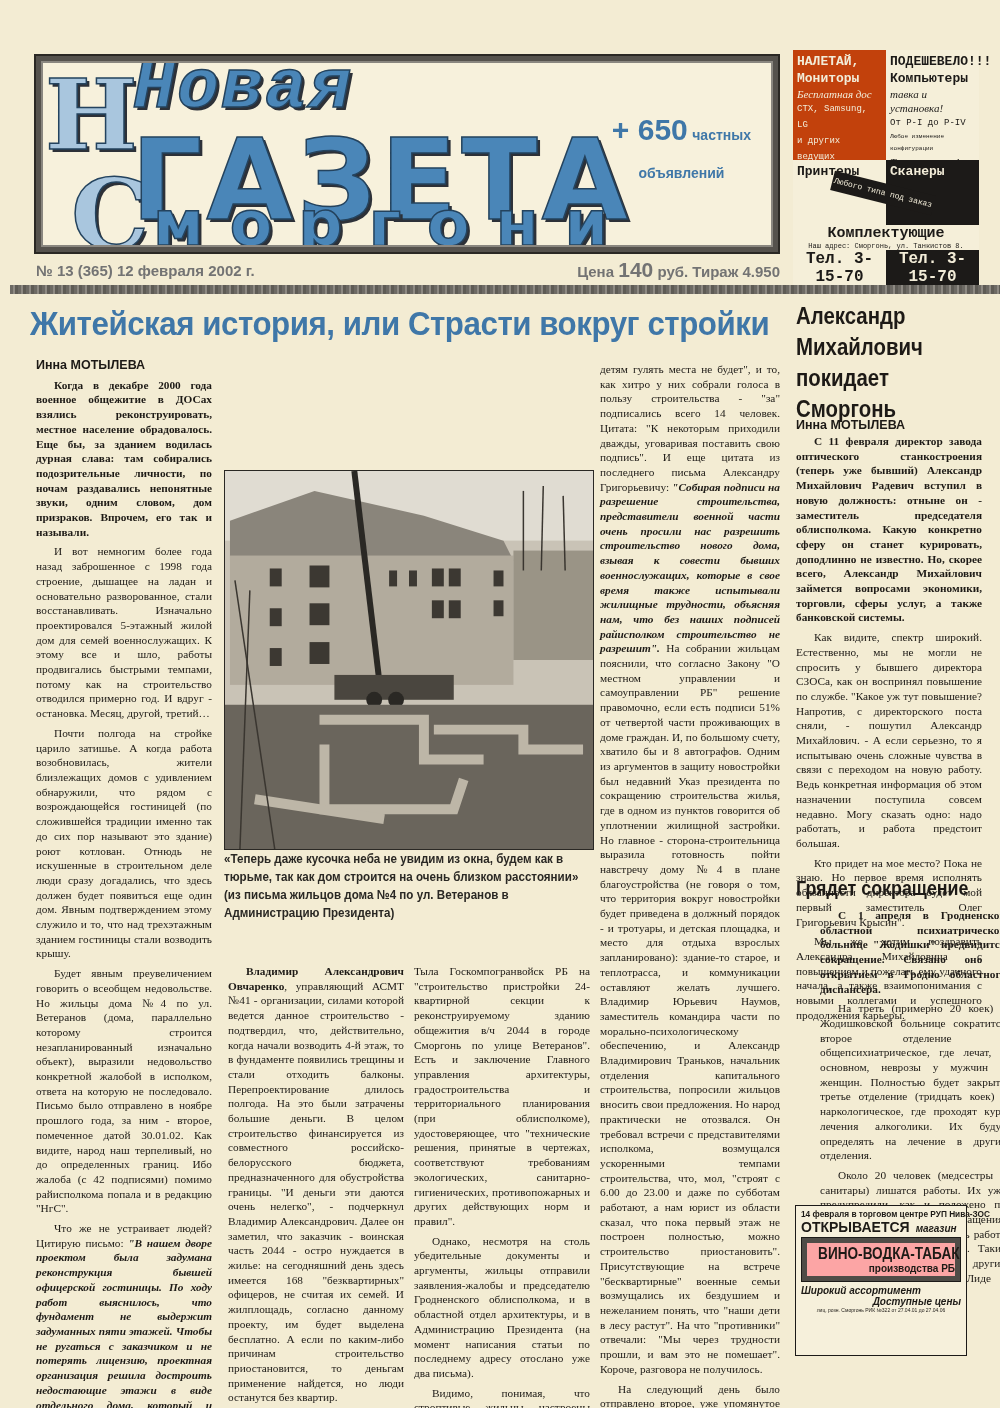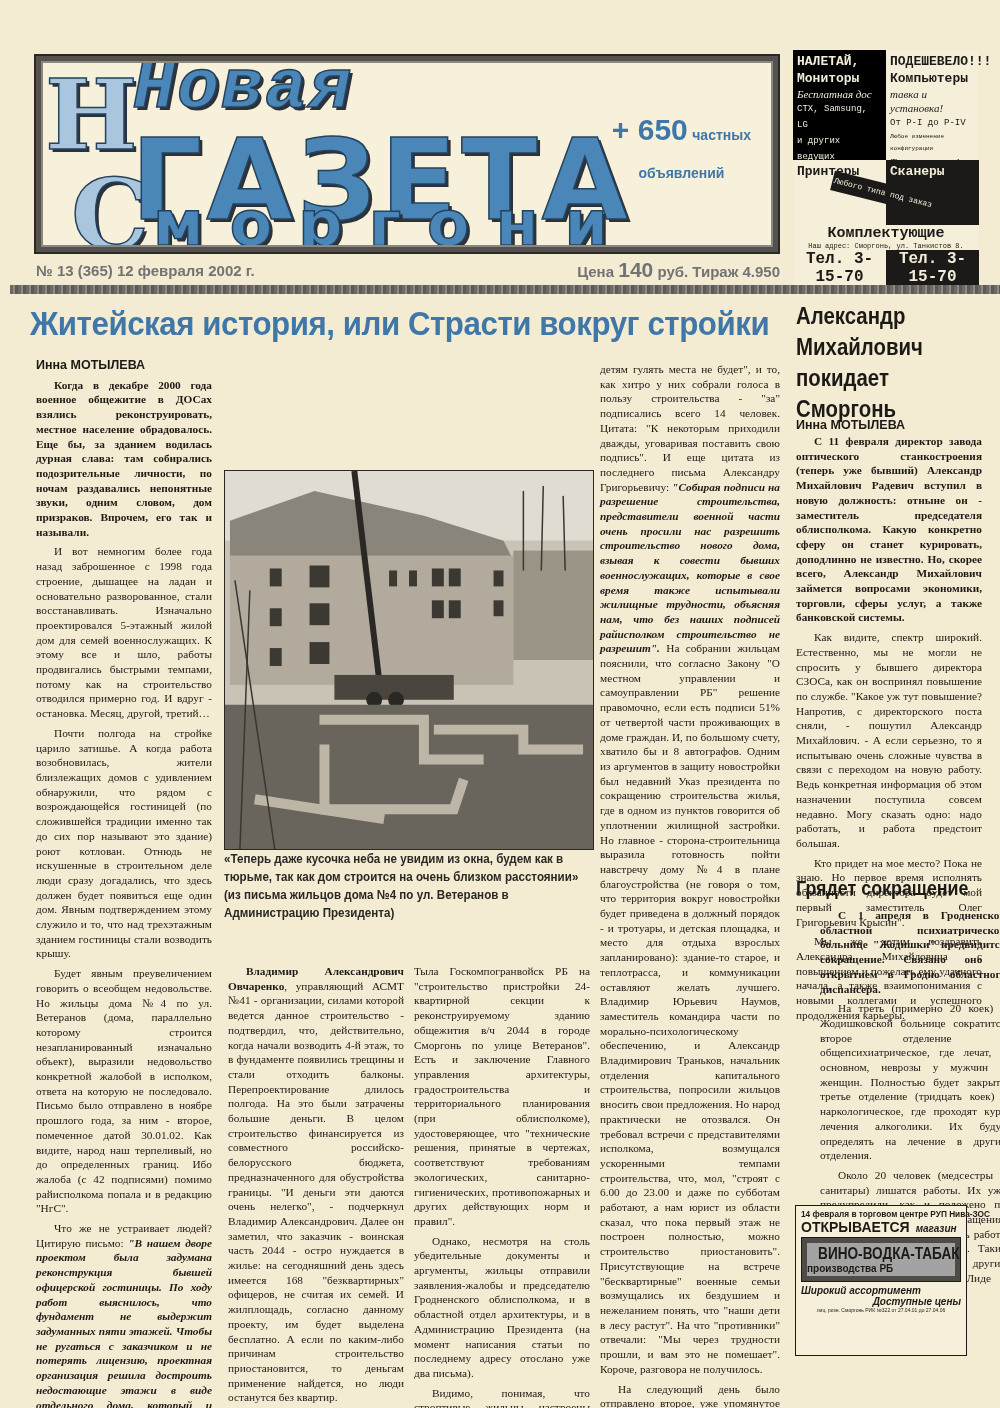--- a/index.html
+++ b/index.html
@@ -62,21 +62,21 @@
   }
   .issue-line .right { position: absolute; right: 0; top: -4px; }
   .issue-line .price { font-size: 21px; }
 
   
   .top-ad {
     position: absolute; left: 793px; top: 50px; width: 186px; height: 227px;
     font-family: "Liberation Mono", monospace; font-size: 11px;
   }
   .top-ad .q { position: absolute; padding: 3px 4px; }
-  .top-ad .q1 { left: 0; top: 0; width: 93px; height: 110px; background: #000000; color: #f2ecd8; }
+  .top-ad .q1 { left: 0; top: 0; width: 93px; height: 110px; background: #c2410c; color: #f2ecd8; }
   .top-ad .q2 { left: 93px; top: 0; width: 93px; height: 110px; background: #f5efd9; color: #1c1a18; }
   .top-ad .q3 { left: 0; top: 110px; width: 93px; height: 110px; background: #f5efd9; color: #1c1a18; }
   .top-ad .q4 { left: 93px; top: 110px; width: 93px; height: 110px; background: #1c1a18; color: #f2ecd8; }
   .top-ad .big { font-size: 13px; font-weight: bold; display: block; line-height: 17px; }
   .top-ad .it { font-family: "Liberation Serif", serif; font-style: italic; font-size: 11px; display: block; line-height: 14px; }
   .top-ad .sm { font-size: 9px; display: block; line-height: 16px; }
   .top-ad .tiny { font-size: 6px; display: block; line-height: 12px; }
   .ad-diag {
     position: absolute; left: 38px; top: 133px; width: 104px; height: 20px;
     background: #1c1a18; color: #f2ecd8; transform: rotate(14deg);
@@ -157,21 +157,21 @@
     border: 1.5px solid #1c1a18; padding: 3px 5px; background: #f6f0db;
     font-family: "Liberation Sans", sans-serif;
   }
   .shop-ad .l1 { font-size: 9px; font-weight: bold; white-space: nowrap; transform: scaleX(0.92); transform-origin: left; }
   .shop-ad .l2 { font-size: 14px; font-weight: bold; }
   .shop-ad .l2 i { font-size: 10px; font-weight: bold; margin-left: 6px; }
   .shop-ad .frame {
     margin-top: 2px; background: #4f4c47; padding: 6px;
     box-shadow: inset 0 0 0 1px #1c1a18;
   }
-  .shop-ad .frame-in { background: #a3a3a3; text-align: left; padding: 2px 0; }
+  .shop-ad .frame-in { background: #fca5a5; text-align: right; padding: 2px 0; }
   .shop-ad .vvt { font-size: 16px; font-weight: bold; transform: scaleX(0.85); white-space: nowrap; }
   .shop-ad .prod { font-size: 10px; font-weight: bold; }
   .shop-ad .l3 { font-size: 10px; font-weight: bold; font-style: italic; margin-top: 3px; }
   .shop-ad .l4 { font-size: 10px; font-weight: bold; font-style: italic; text-align: right; }
   .shop-ad .l5 { font-size: 5px; text-align: center; }
 </style>
 </head>
 <body>
 
 <div class="page">

